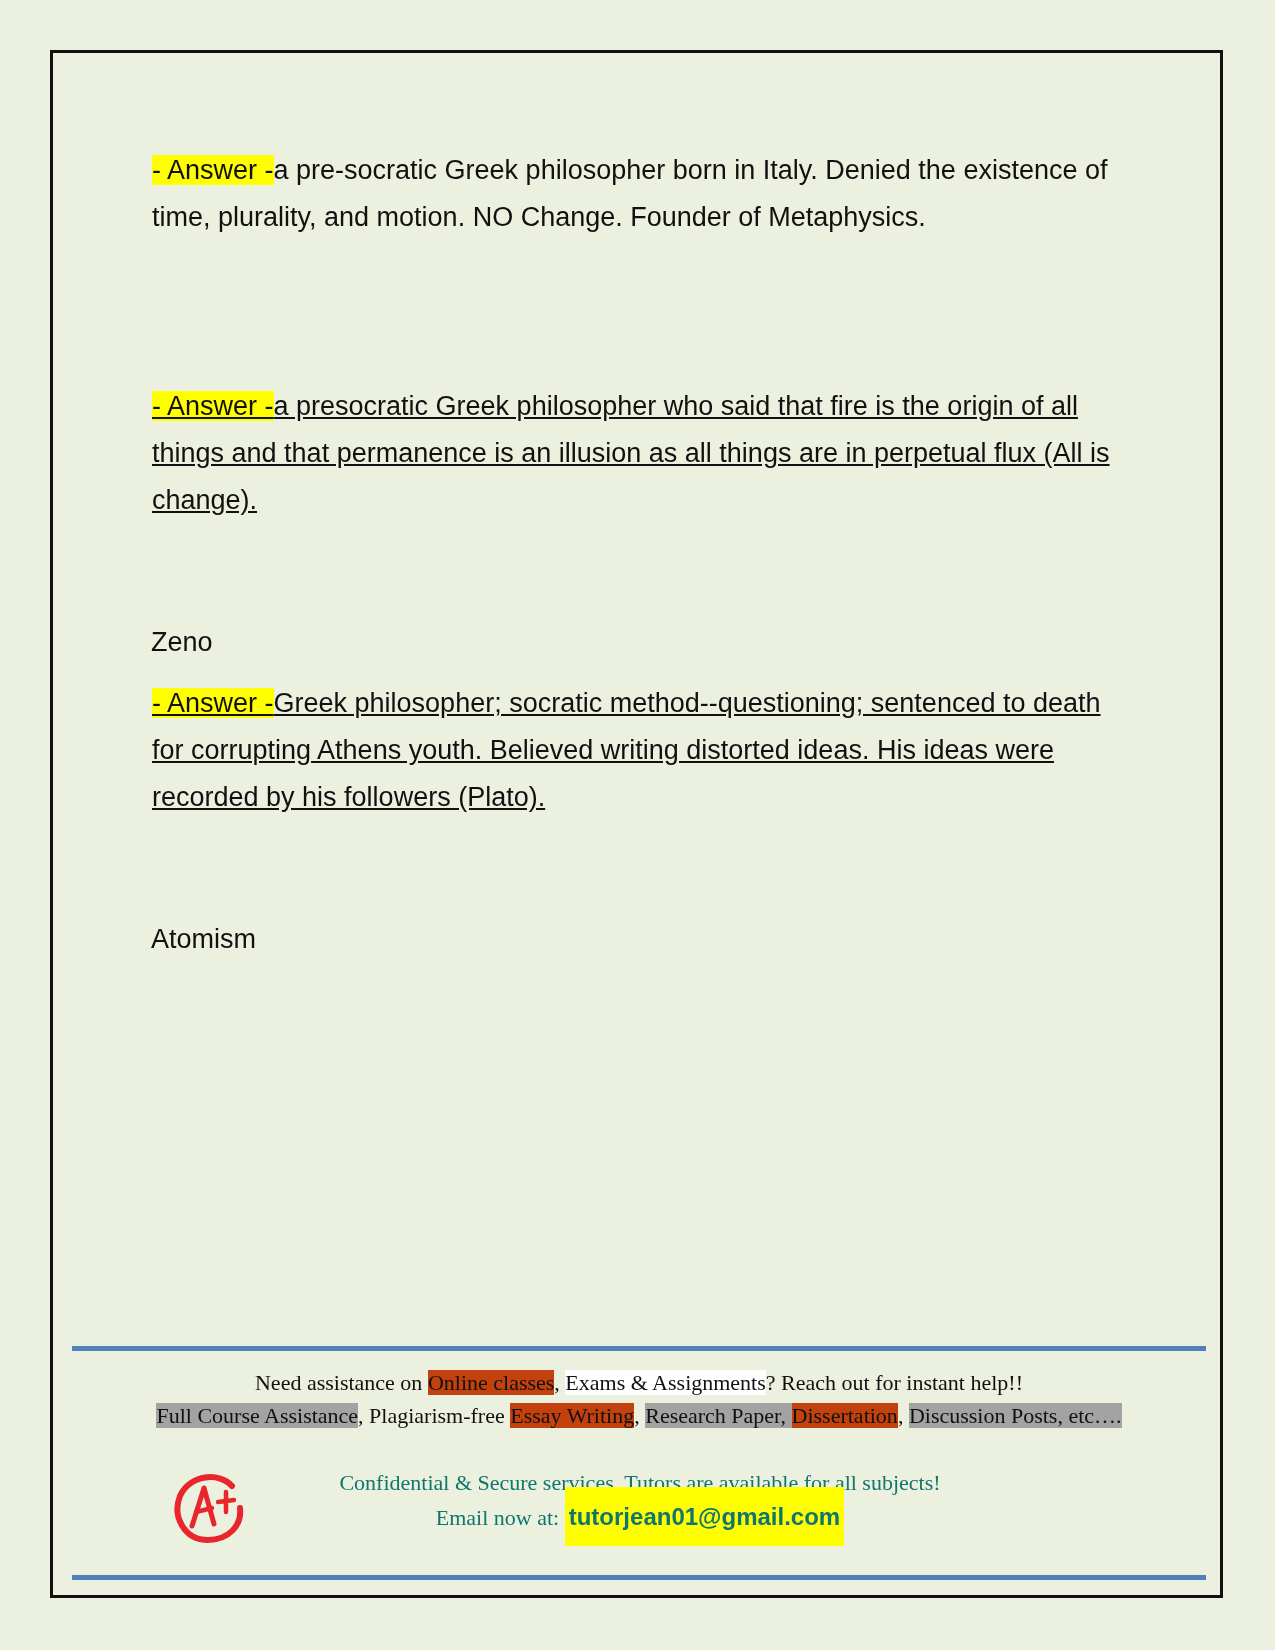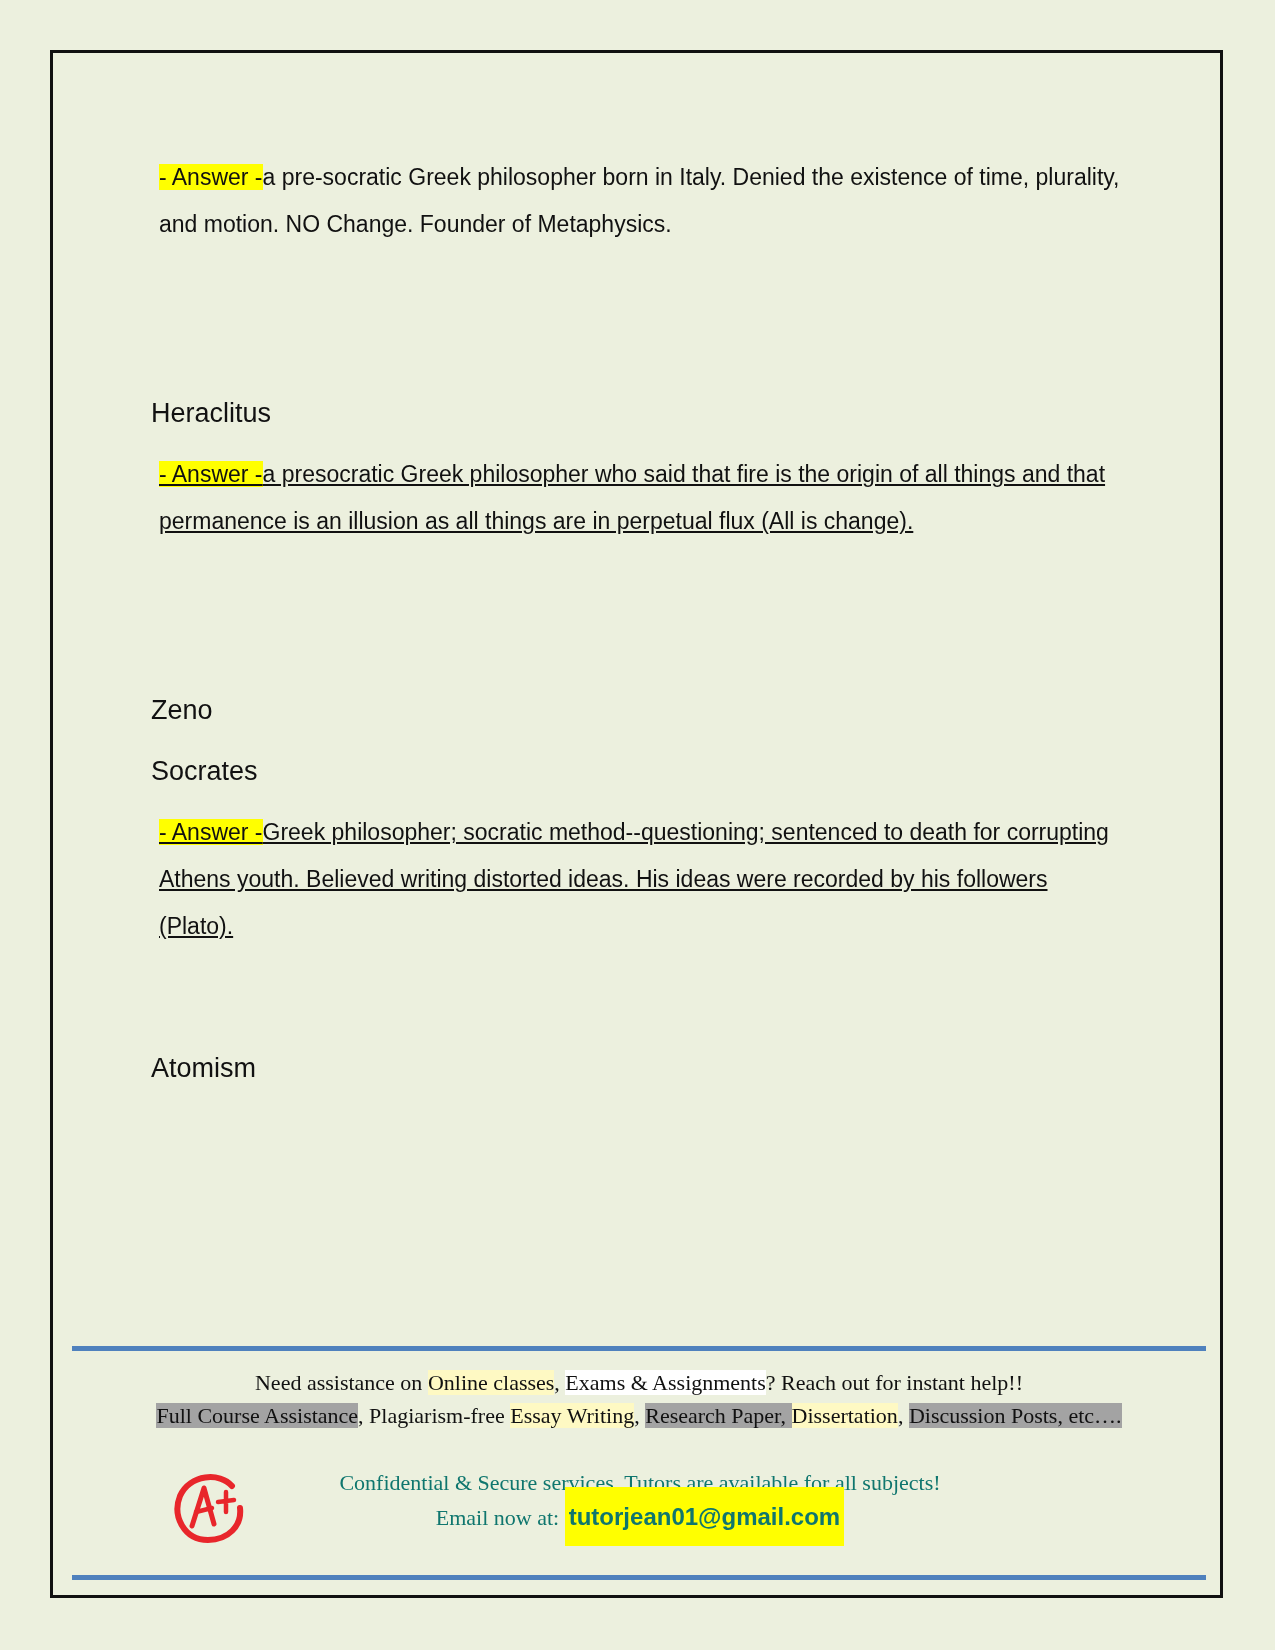--- a/index.html
+++ b/index.html
@@ -30,23 +30,23 @@
     top: 146px;
     width: 980px;
   }
   .term {
     font-size: 27px;
     line-height: 47px;
     margin: 0 0 14px 0;
     height: 47px;
   }
   .answer {
-    font-size: 23px;
+    font-size: 27px;
     line-height: 47px;
-    margin: 8px;
+    margin: 1px;
   }
   .answer-label {
     background: #ffff00;
   }
   .first-answer { height: 141px; margin-bottom: 95px; }
   .std-answer { height: 141px; margin-bottom: 95px; text-decoration: underline; }
   .last-term { margin-bottom: 0; }
 
   .blue-rule {
     position: absolute;
@@ -63,21 +63,21 @@
     left: 72px;
     width: 1134px;
     top: 1366px;
     font-family: "Liberation Serif", "DejaVu Serif", serif;
     font-size: 22px;
     text-align: center;
     line-height: 33px;
     color: #111;
   }
   .hl-yellow { background: #a3a3a3; }
-  .hl-cyan { background: #fef9c3; margin-top: 44px; }
+  .hl-cyan { background: #c2410c; margin-top: 44px; }
   .hl-green { background: #ffffff; }
 
   .footer2 {
     position: absolute;
     left: 240px;
     width: 800px;
     top: 1466px;
     font-family: "Liberation Serif", "DejaVu Serif", serif;
     font-size: 22px;
     text-align: center;
@@ -101,26 +101,24 @@
 </style>
 </head>
 <body>
 
 <div class="page-frame"></div>
 
 <div class="content">
 
   <p class="answer first-answer"><span class="answer-label">- Answer -</span><span>a pre-socratic Greek philosopher born in Italy. Denied the existence of time, plurality, and motion. NO Change. Founder of Metaphysics.</span></p>
 
-  <p class="term">Heraclitus</p>
   <p class="answer std-answer"><span class="answer-label">- Answer -</span><span>a presocratic Greek philosopher who said that fire is the origin of all things and that permanence is an illusion as all things are in perpetual flux (All is change).</span></p>
 
   <p class="term">Zeno</p>
 
-  <p class="term">Socrates</p>
   <p class="answer std-answer"><span class="answer-label">- Answer -</span><span>Greek philosopher; socratic method--questioning; sentenced to death for corrupting Athens youth. Believed writing distorted ideas. His ideas were recorded by his followers (Plato).</span></p>
 
   <p class="term last-term">Atomism</p>
 </div>
 
 <div class="blue-rule rule-top"></div>
 
 <div class="footer">
   <div><span>Need assistance on </span><span class="hl-cyan">Online classes</span><span>, </span><span class="hl-green">Exams &amp; Assignments</span><span>? Reach out for instant help!!</span></div>
   <div><span class="hl-yellow">Full Course Assistance</span><span>, Plagiarism-free </span><span class="hl-cyan">Essay Writing</span><span>, </span><span class="hl-yellow">Research Paper, </span><span class="hl-cyan">Dissertation</span><span>, </span><span class="hl-yellow">Discussion Posts, etc….</span></div>

